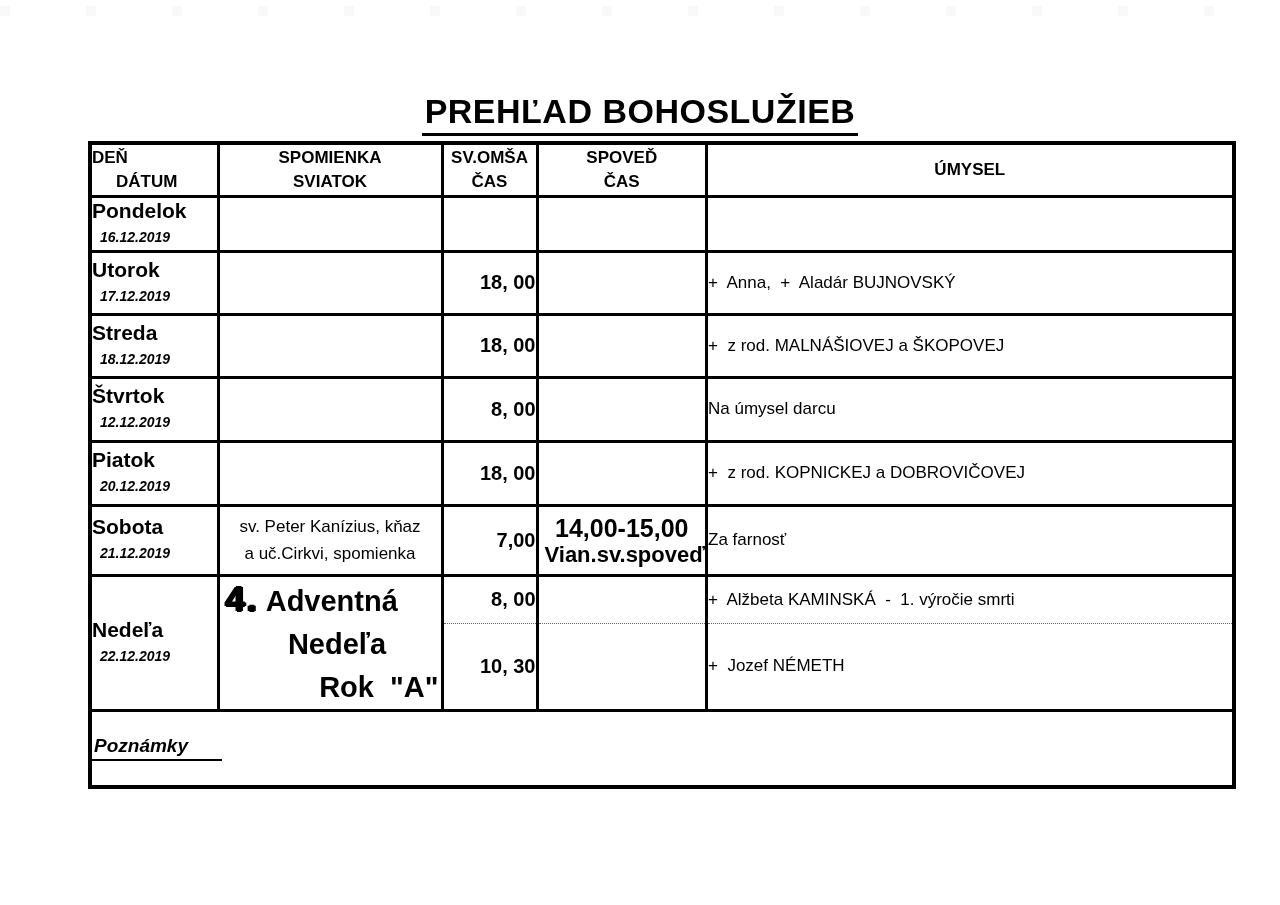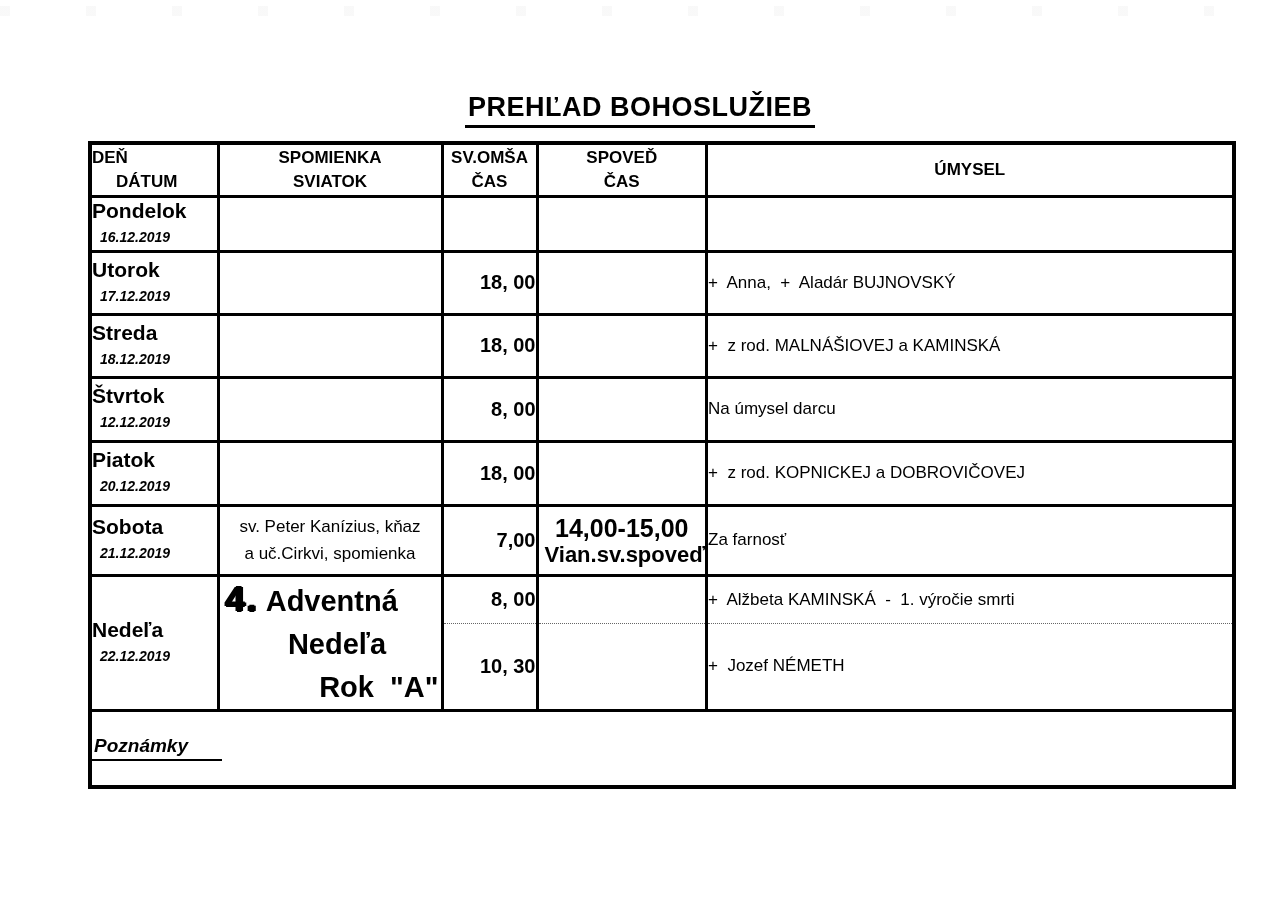--- a/index.html
+++ b/index.html
@@ -8,21 +8,21 @@
     font-family:"Liberation Sans", sans-serif;position:relative;overflow:hidden;
   }
   
   .scan-artifact{
     position:absolute;top:6px;left:0;width:1280px;height:10px;
     background:repeating-linear-gradient(90deg,#f7f7f7 0 10px,#ffffff 10px 86px);
     opacity:.8;
   }
   .title-wrap{position:absolute;top:92px;left:0;width:1280px;text-align:center;}
   .title-wrap span{
-    display:inline-block;font-size:27px;font-weight:bold;letter-spacing:.5px;
+    display:inline-block;font-size:34px;font-weight:bold;letter-spacing:.5px;
     border-bottom:3px solid #000;padding:0 3px 2px 3px;
   }
   table.schedule{
     position:absolute;left:88px;top:141px;border-collapse:collapse;table-layout:fixed;
     border:4px solid #000;
   }
   table.schedule td, table.schedule th{
     border:3px solid #000;padding:0;vertical-align:middle;overflow:visible;
   }
   
@@ -129,21 +129,21 @@
   </tr>
 
   <tr style="height:63px">
     <td class="day-cell">
       <span class="day-name">Streda</span>
       <span class="day-date">18.12.2019</span>
     </td>
     <td class="memorial-cell"></td>
     <td class="mass-cell">18, 00</td>
     <td></td>
-    <td class="intention-cell">+  z rod. MALNÁŠIOVEJ a KAMINSKÁ</td>
+    <td class="intention-cell">+  z rod. MALNÁŠIOVEJ a ŠKOPOVEJ</td>
   </tr>
 
   <tr style="height:64px">
     <td class="day-cell">
       <span class="day-name">Štvrtok</span>
       <span class="day-date">12.12.2019</span>
     </td>
     <td class="memorial-cell"></td>
     <td class="mass-cell">8, 00</td>
     <td></td>

